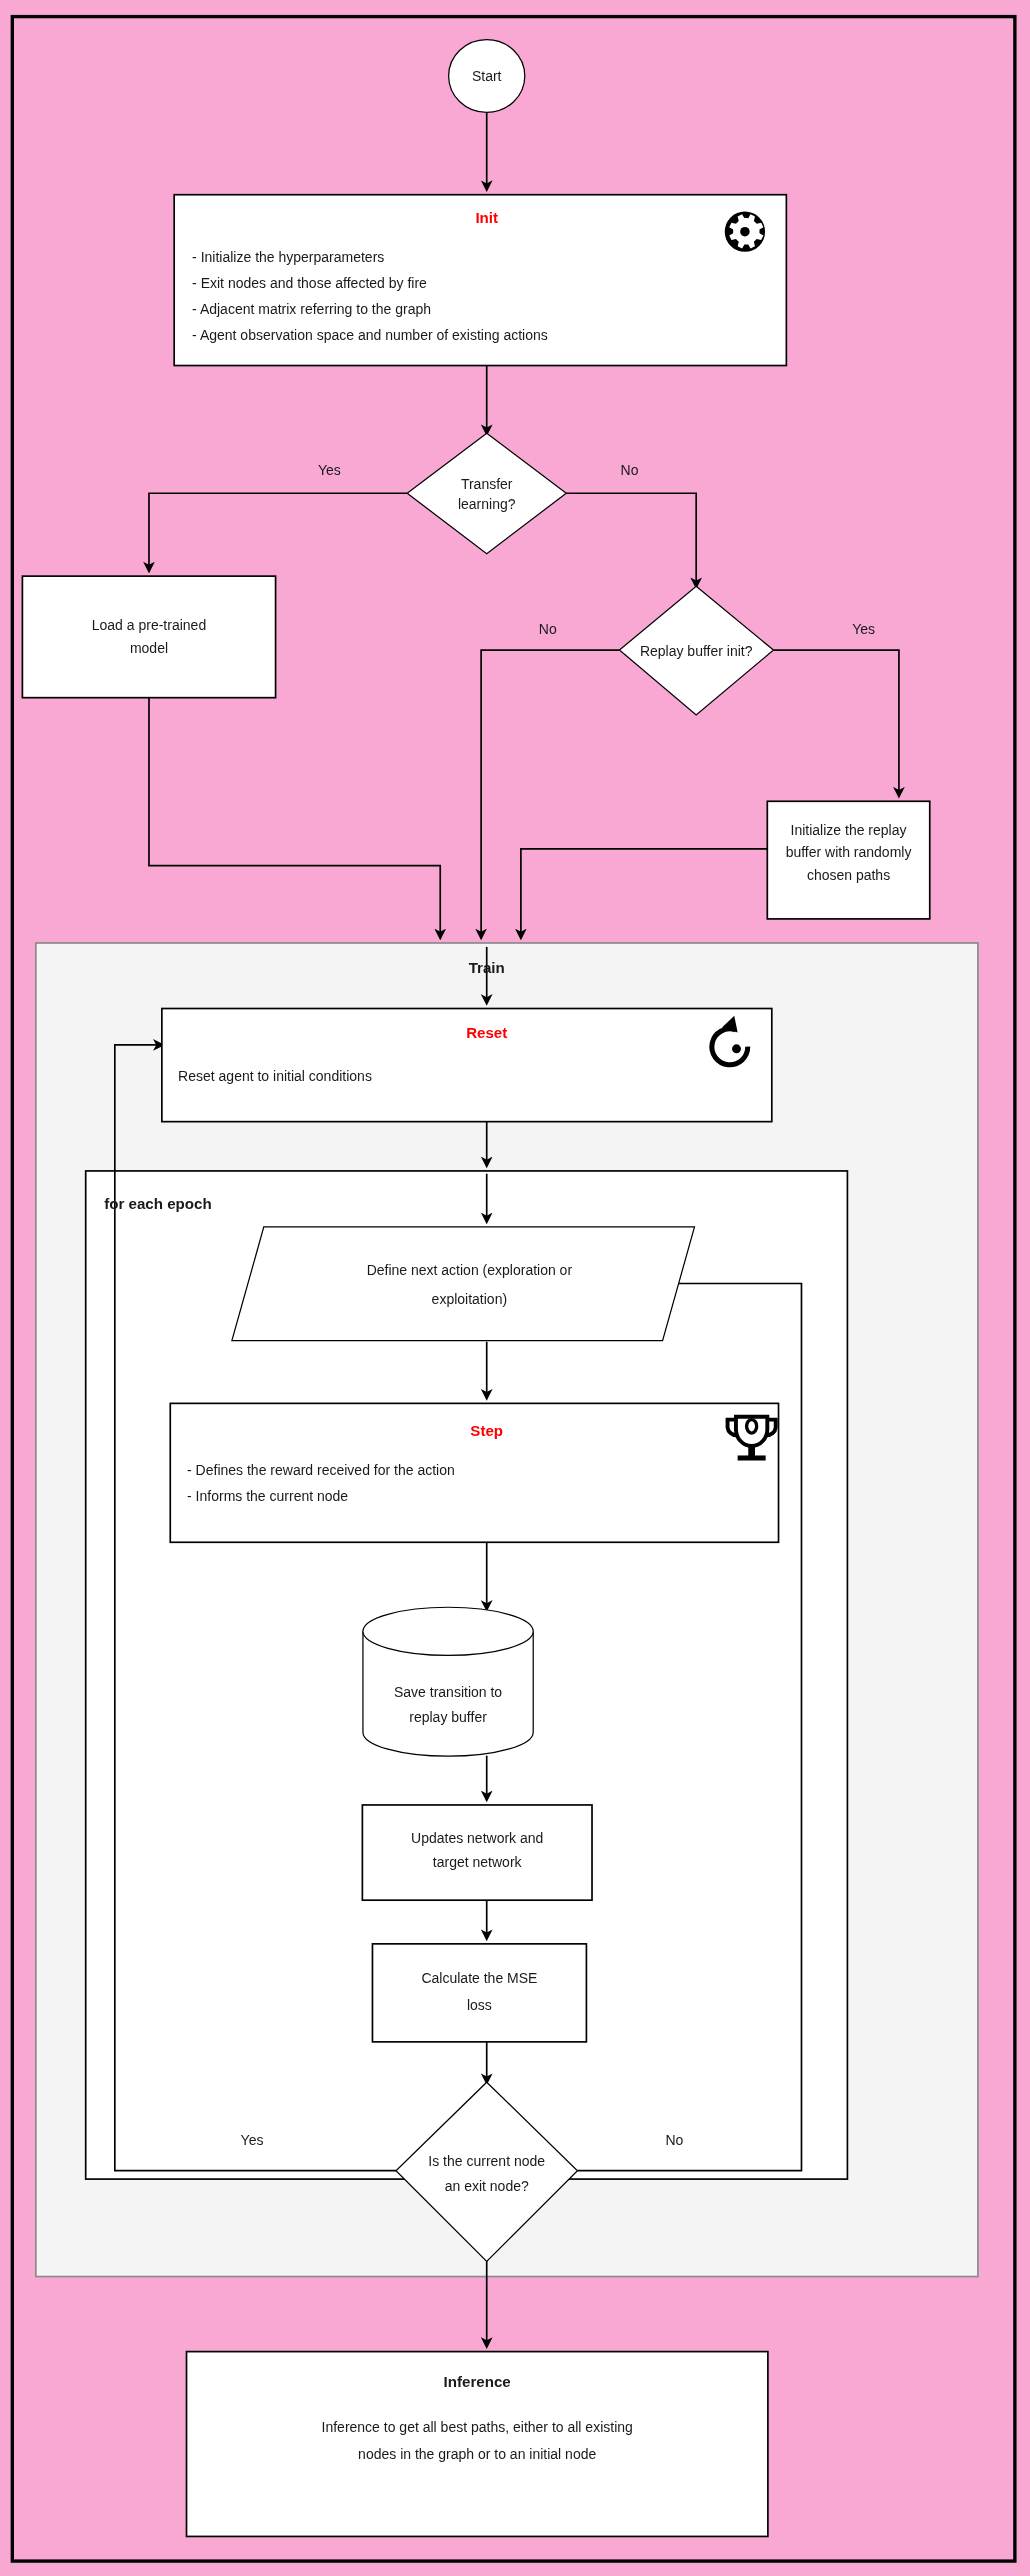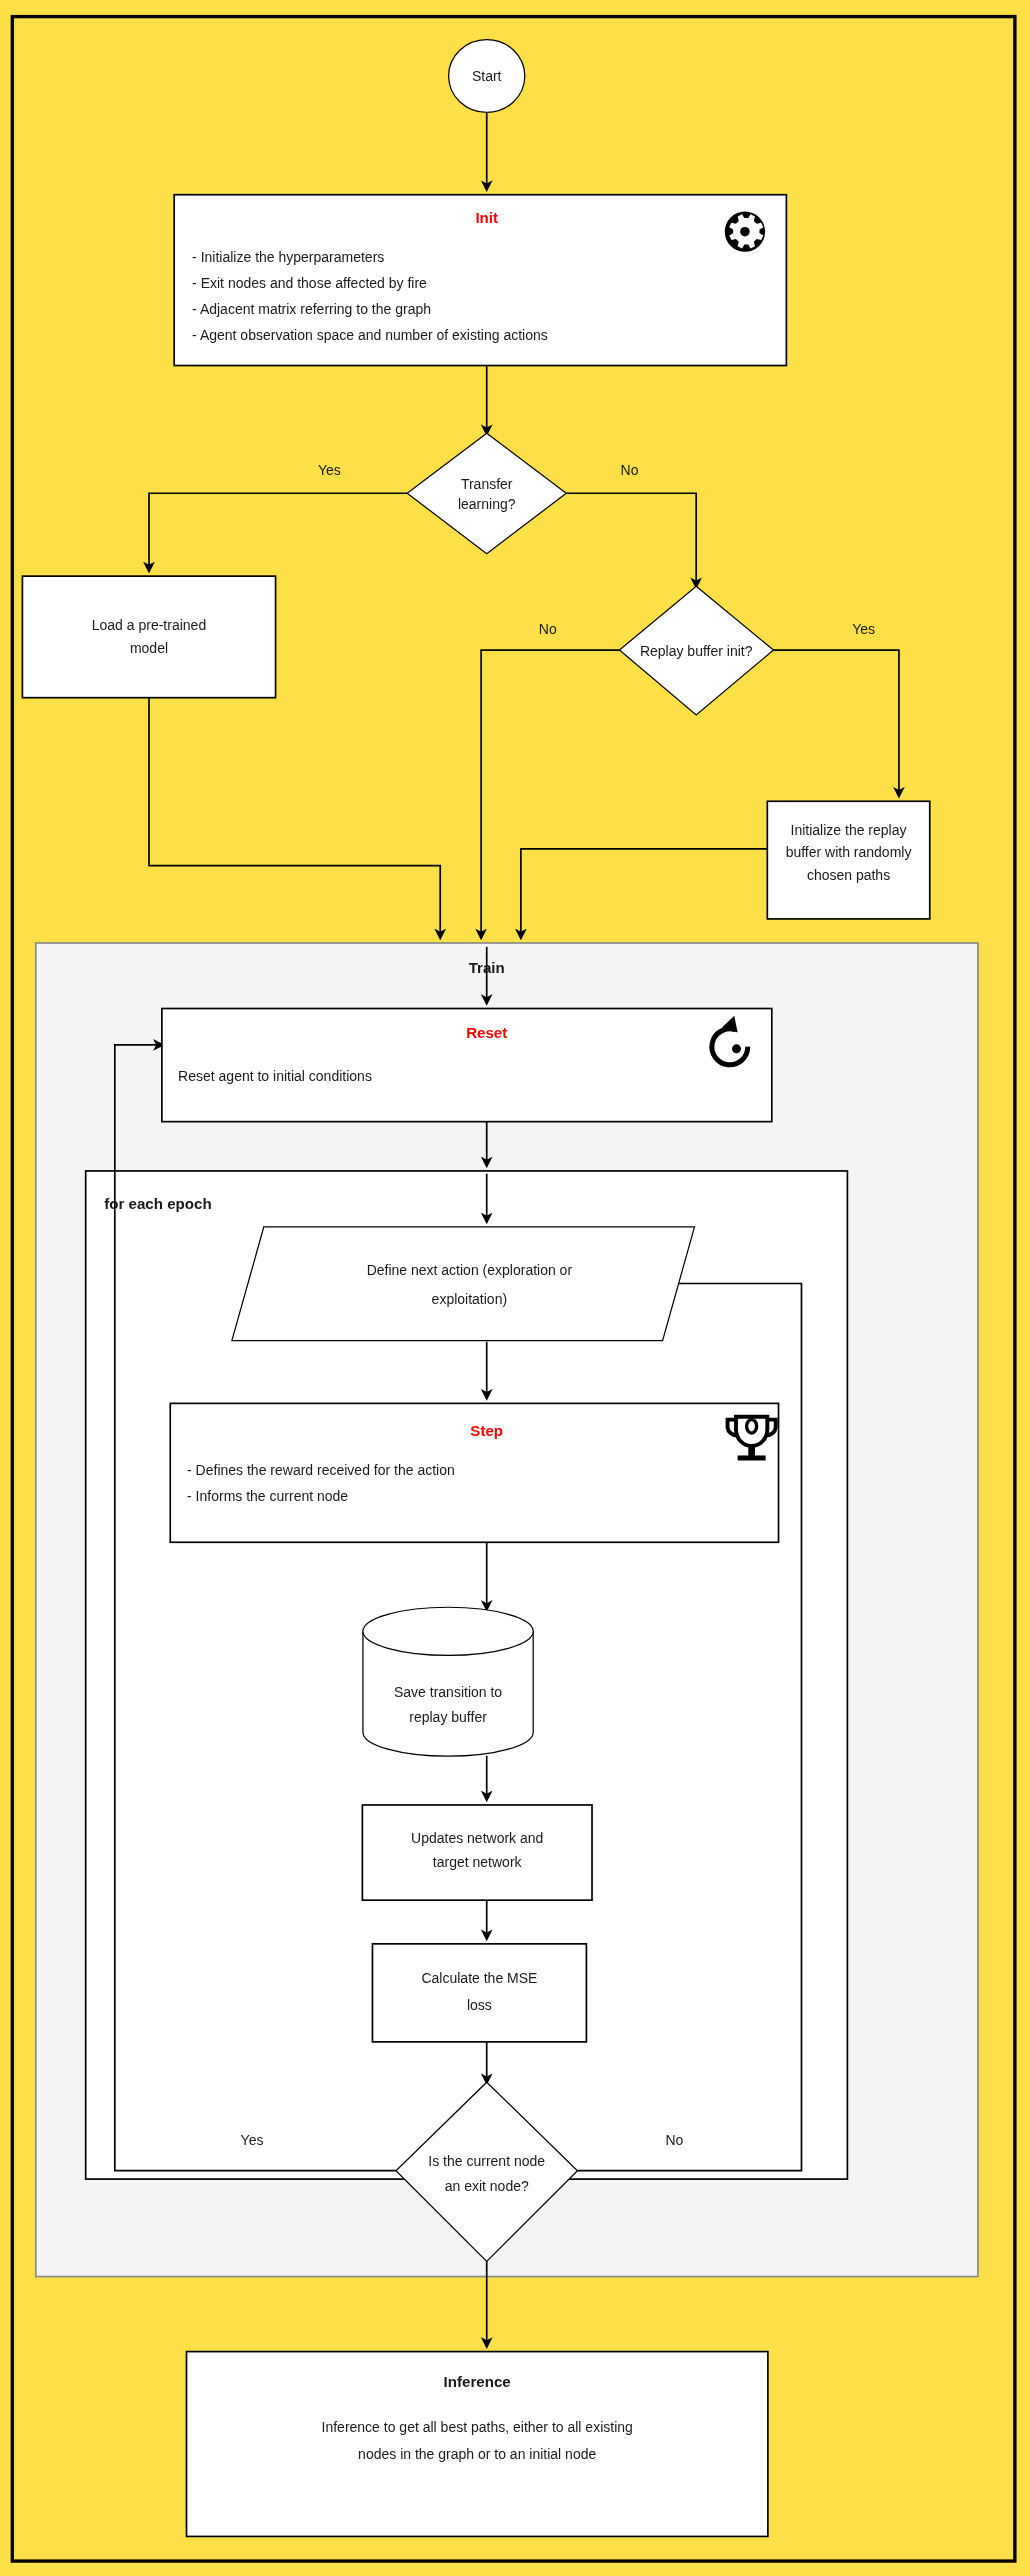--- a/index.html
+++ b/index.html
@@ -4,21 +4,21 @@
 <style>
   html, body {
     margin: 0;
     padding: 0;
     background: #ffffff;
   }
   #page {
     position: relative;
     width: 1030px;
     height: 2576px;
-    background: #fde047;
+    background: #f9a8d4;
     font-family: "Liberation Sans", sans-serif;
   }
   svg.flow {
     position: absolute;
     top: 0;
     left: 0;
     width: 1030px;
     height: 2576px;
   }
   .shape-stroke { fill: #ffffff; stroke: #000000; stroke-width: 3; }

